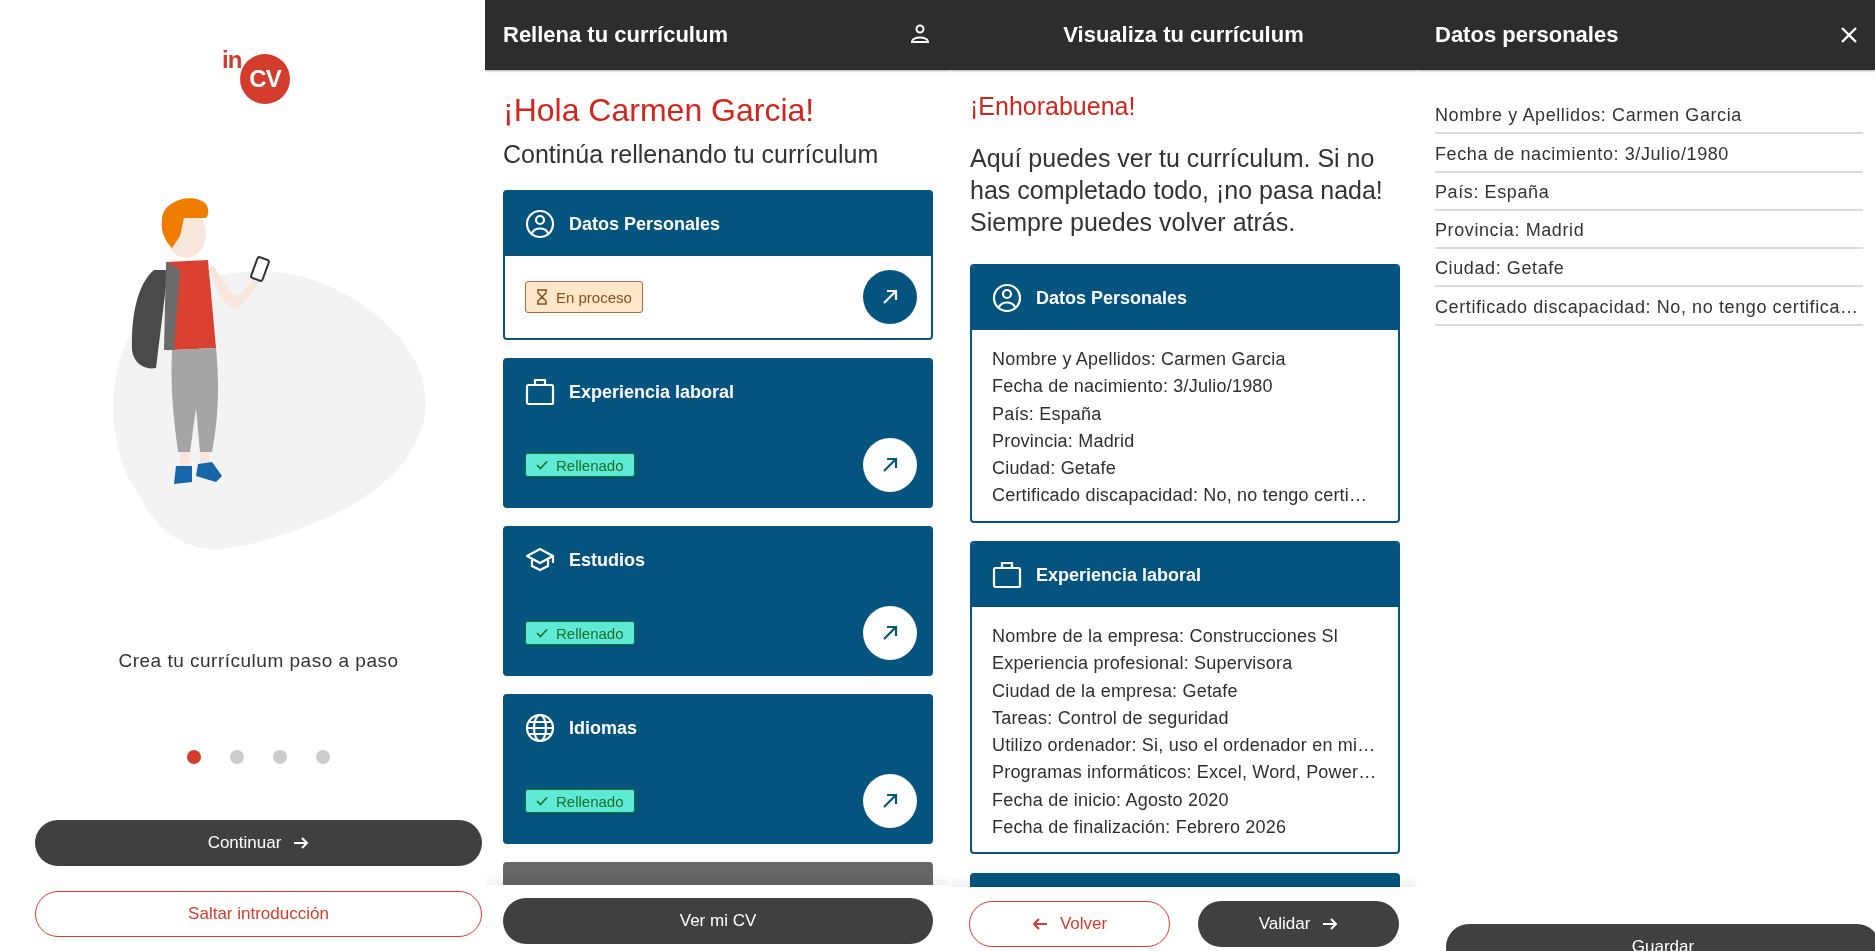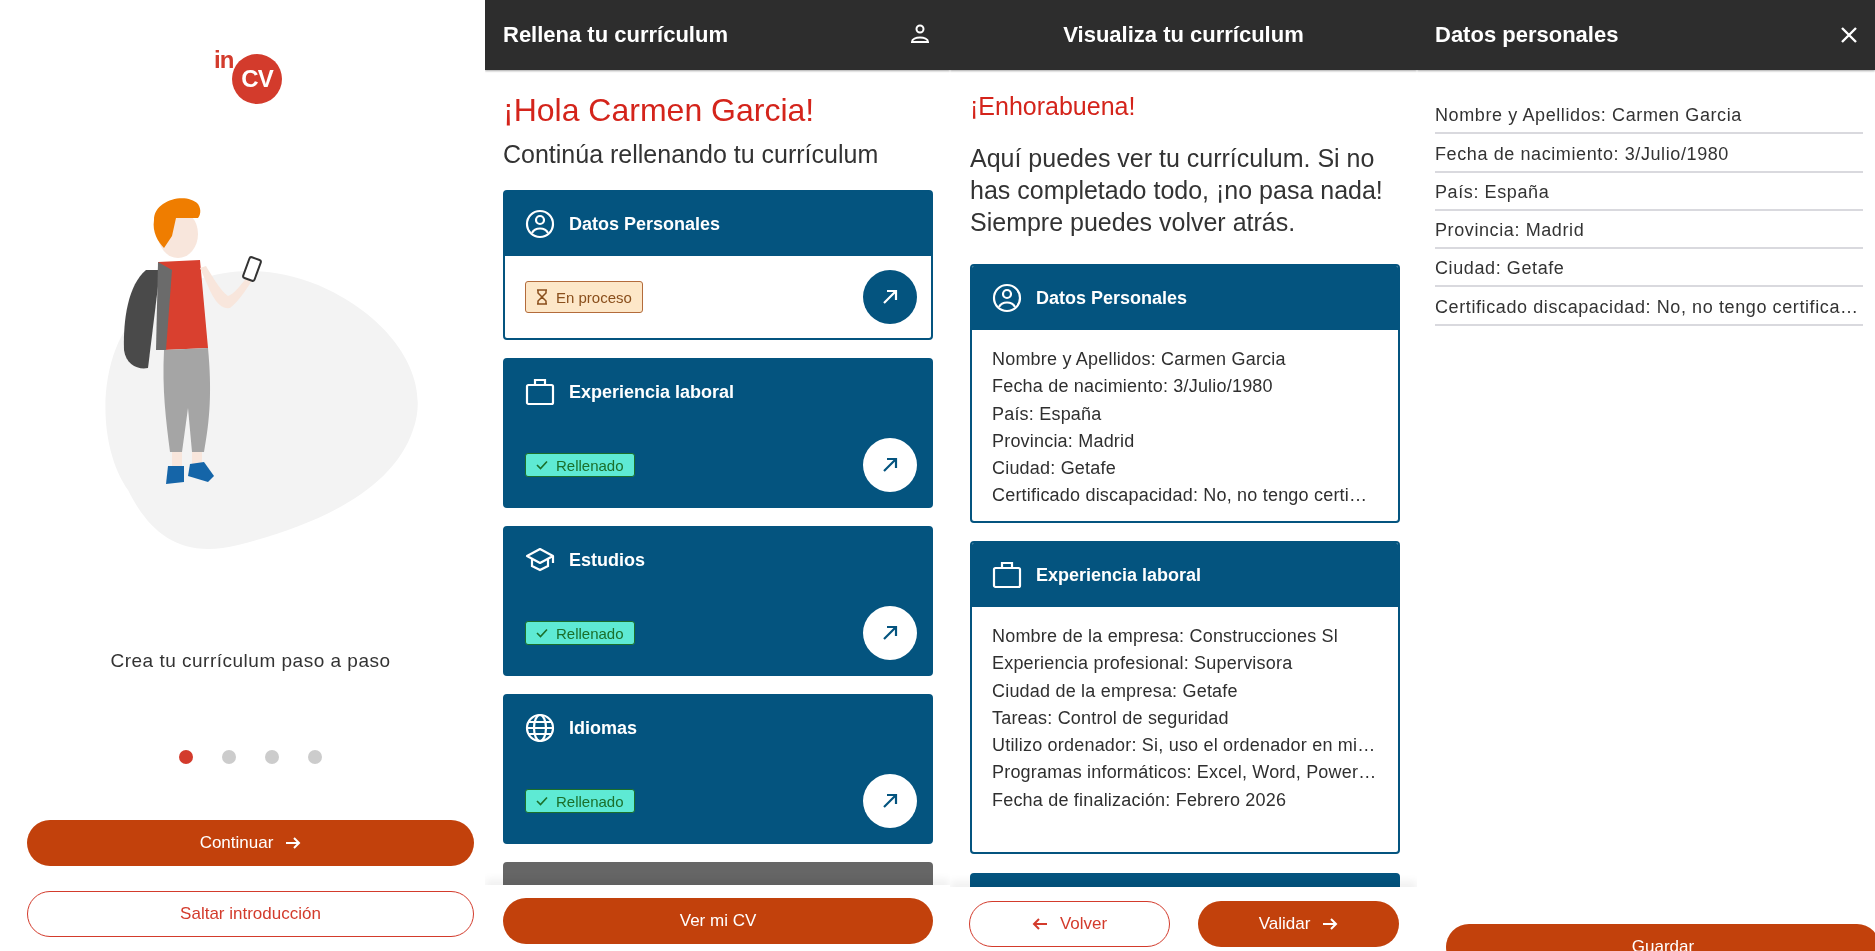--- a/index.html
+++ b/index.html
@@ -1,20 +1,20 @@
 <!DOCTYPE html>
 <html><head>
   <meta charset="utf-8">
   <style>
     * { box-sizing: border-box; margin: 0; padding: 0; }
     html, body { width: 1875px; height: 951px; overflow: hidden; background: #ffffff; }
     body { font-family: "Liberation Sans", "DejaVu Sans", sans-serif; color: #333333; position: relative; }
 
     .panel { position: absolute; top: 0; height: 951px; overflow: hidden; background: #fff; }
-    #p1 { left: 8px; width: 485px; }
+    #p1 { left: 16px; width: 485px; }
     #p2 { left: 485px; width: 465px; }
     #p3 { left: 950px; width: 467px; }
     #p4 { left: 1417px; width: 458px; }
 
     .appbar { position: absolute; left: 0; top: 0; right: 0; height: 70px; background: #2d2d2d; color: #fff;
               display: flex; align-items: center; box-shadow: 0 1px 2px rgba(0,0,0,0.35); }
     .appbar .title { font-weight: bold; font-size: 22px; }
 
     
     .logo { position: absolute; left: 206px; top: 46px; width: 70px; height: 60px; }
@@ -22,21 +22,21 @@
     .logo .circle { position: absolute; left: 18px; top: 8px; width: 50px; height: 50px; border-radius: 50%; background: #d33b2c;
                     color: #fff; font-weight: bold; font-size: 24px; display: flex; align-items: center; justify-content: center; letter-spacing: -1px; }
     .illustration { position: absolute; left: 80px; top: 190px; width: 340px; height: 370px; }
     .onb-text { position: absolute; left: 0; width: 485px; top: 650px; text-align: center; font-size: 19px; color: #333; letter-spacing: 0.5px; }
     .dots { position: absolute; left: 0; width: 485px; top: 750px; display: flex; justify-content: center; gap: 29px; }
     .dot { width: 14px; height: 14px; border-radius: 50%; background: #cccccc; }
     .dot.active { background: #d33b2c; }
 
     .btn { position: absolute; height: 46px; border-radius: 23px; display: flex; align-items: center; justify-content: center;
            font-size: 17px; gap: 12px; cursor: pointer; }
-    .btn-primary { background: #c2410c; color: #fff; }
+    .btn-primary { background: #404040; color: #fff; }
     .btn-outline { background: #fff; color: #d33b2c; border: 1.5px solid #d33b2c; }
 
     
     .greet { position: absolute; left: 18px; top: 92px; color: #d4241b; font-size: 32px; }
     .subhead { position: absolute; left: 18px; top: 140px; color: #333; font-size: 25px; }
     .card { position: absolute; left: 18px; width: 430px; height: 150px; background: #04547f; border-radius: 4px; border: 2px solid #04547f; overflow: hidden; }
     .card .chead { height: 64px; display: flex; align-items: center; padding-left: 20px; color: #fff; font-weight: bold; font-size: 18px; gap: 14px; }
     .card .cbody { position: absolute; left: 0; right: 0; top: 64px; bottom: 0; }
     .card.white-body .cbody { background: #fff; }
     .badge { position: absolute; left: 20px; top: 50%; transform: translateY(-50%); height: 26px; border-radius: 3px; display: flex; align-items: center;
@@ -307,20 +307,21 @@
       </span>
       <span>Experiencia laboral</span>
     </div>
     <div class="lines">
       <div class="line">Nombre de la empresa: Construcciones Sl</div>
       <div class="line">Experiencia profesional: Supervisora</div>
       <div class="line">Ciudad de la empresa: Getafe</div>
       <div class="line">Tareas: Control de seguridad</div>
       <div class="line">Utilizo ordenador: Si, uso el ordenador en mi …</div>
       <div class="line">Programas informáticos: Excel, Word, Power …</div>
+      <div class="line">Fecha de inicio: Agosto 2020</div>
       <div class="line">Fecha de finalización: Febrero 2026</div>
     </div>
   </div>
 
   <div class="dcard" style="top:873px; height:60px; background:#04547f;"></div>
 
   <div class="bottom-fade" style="top:887px; height:64px;"></div>
   <div class="btn btn-outline" style="left:19px; top:901px; width:201px;">
     <span>
       <svg width="16" height="14" viewBox="0 0 16 14">

